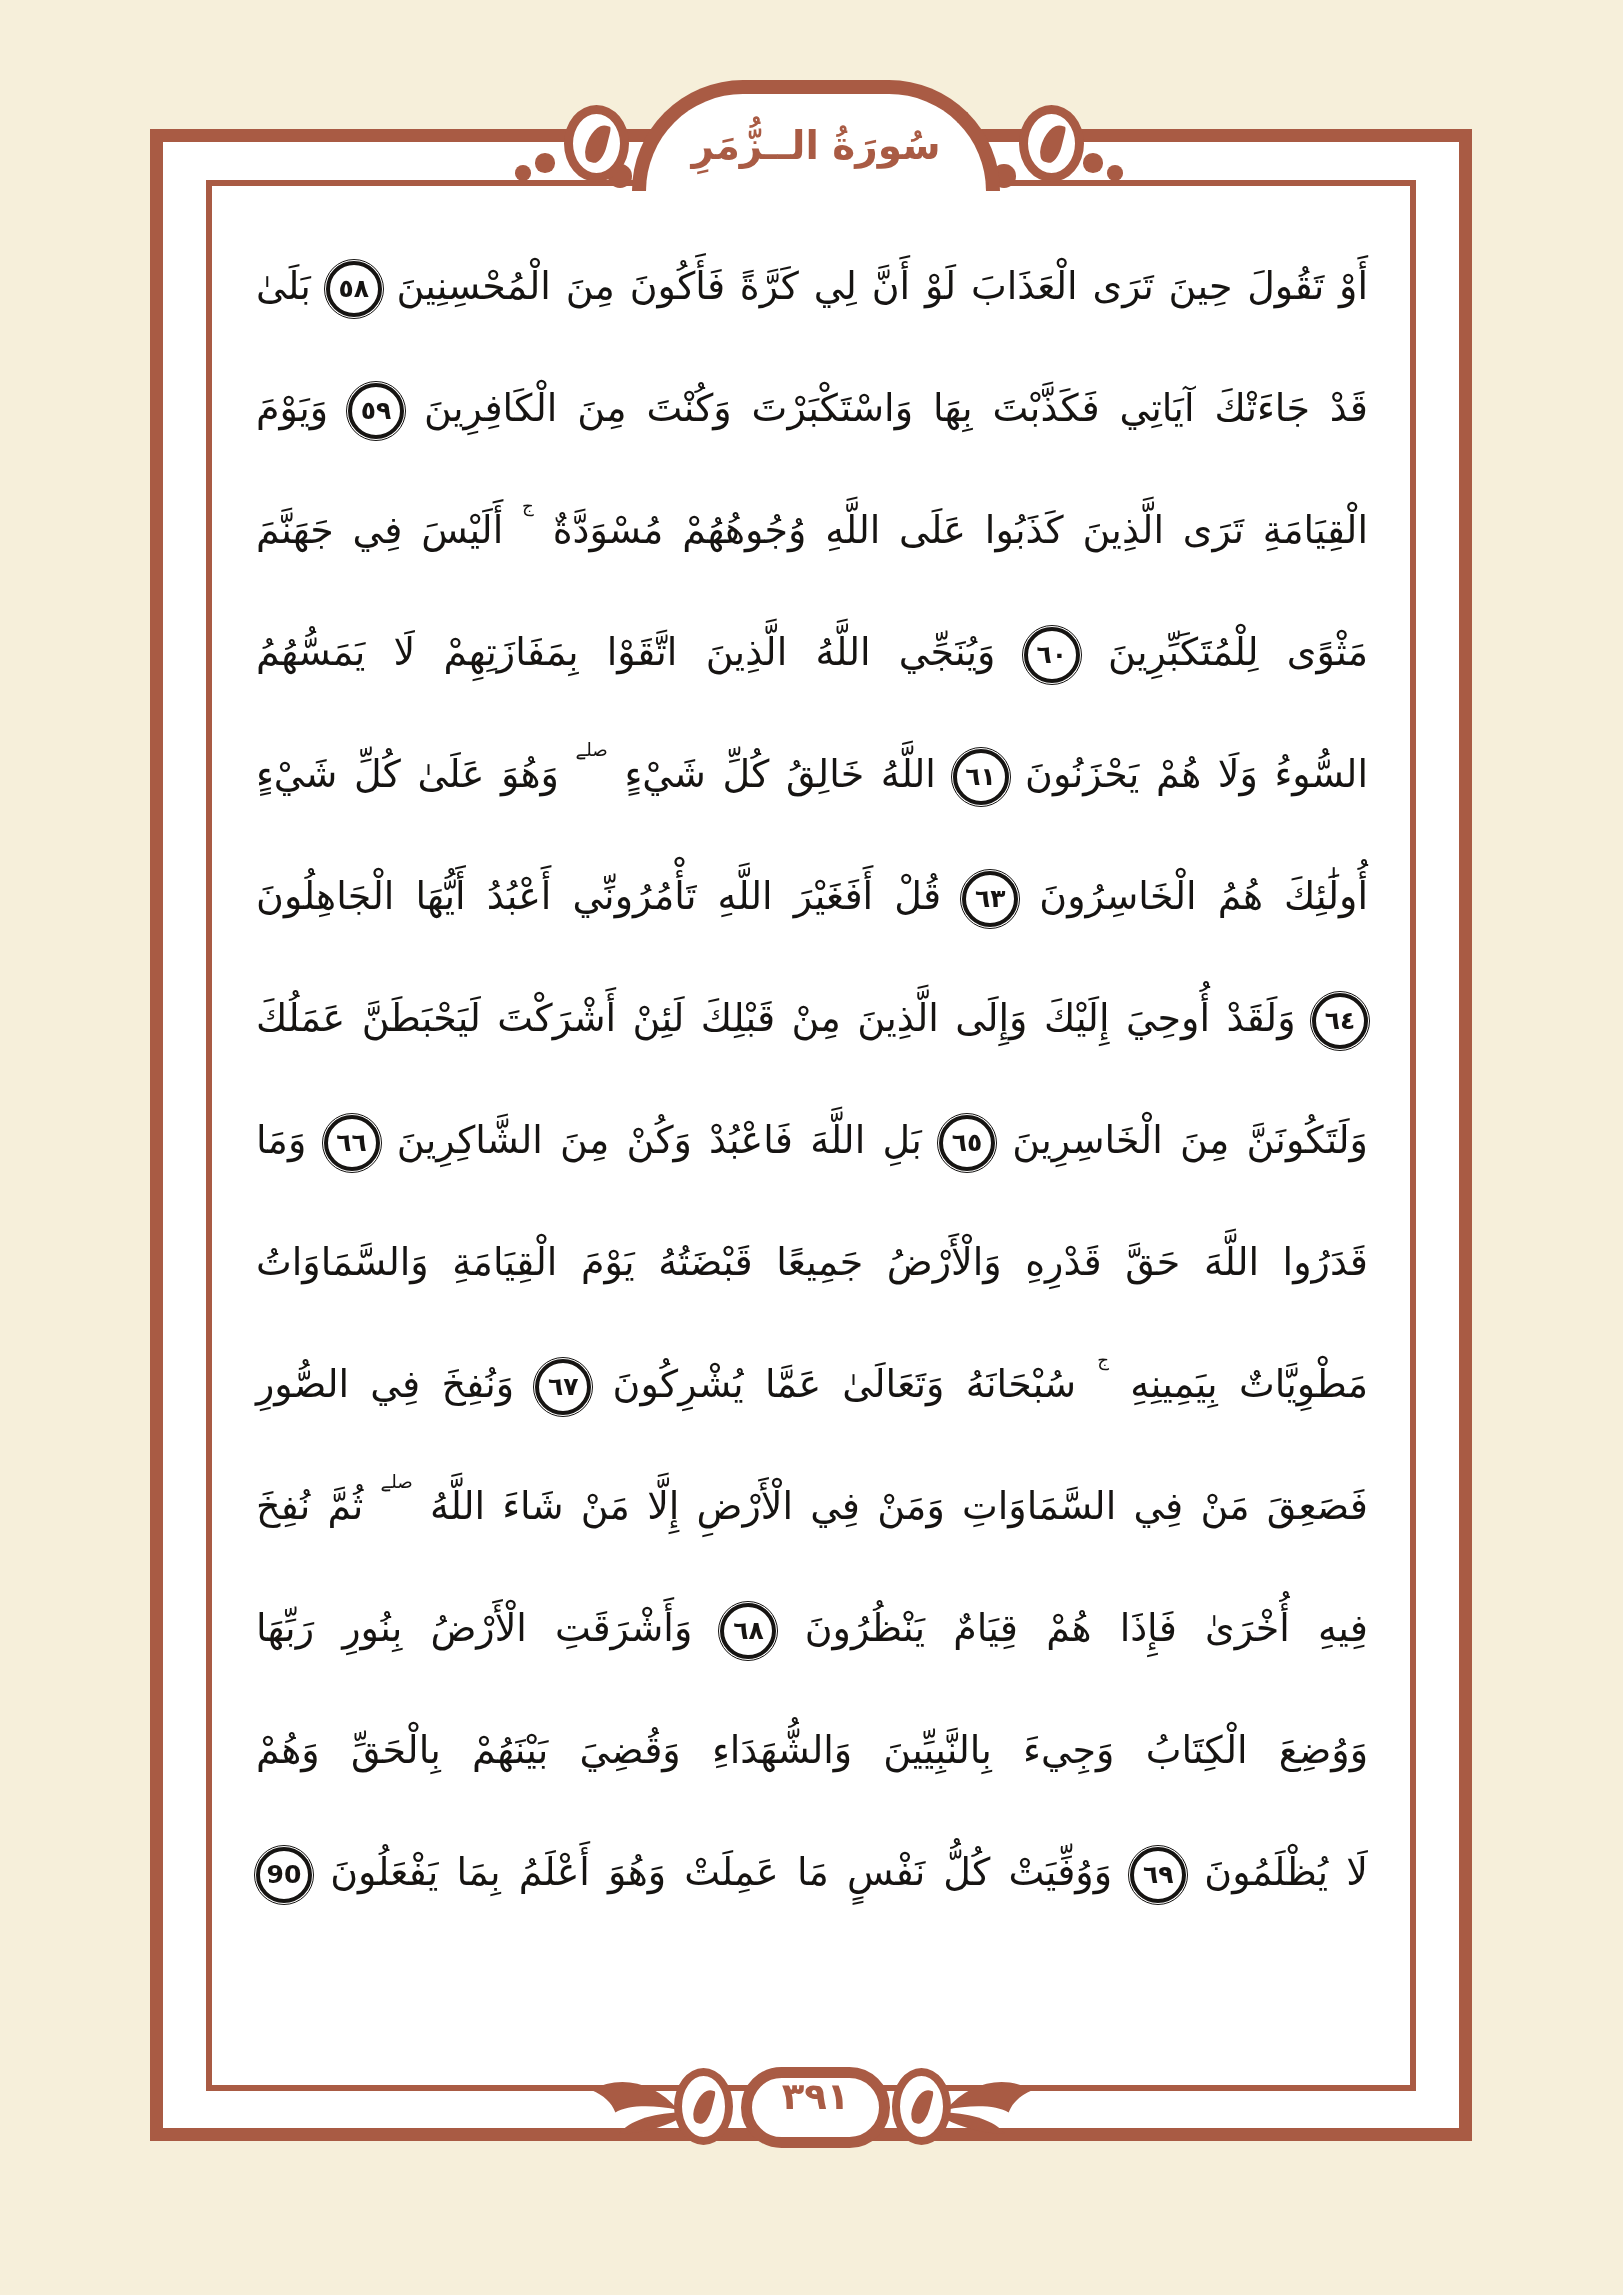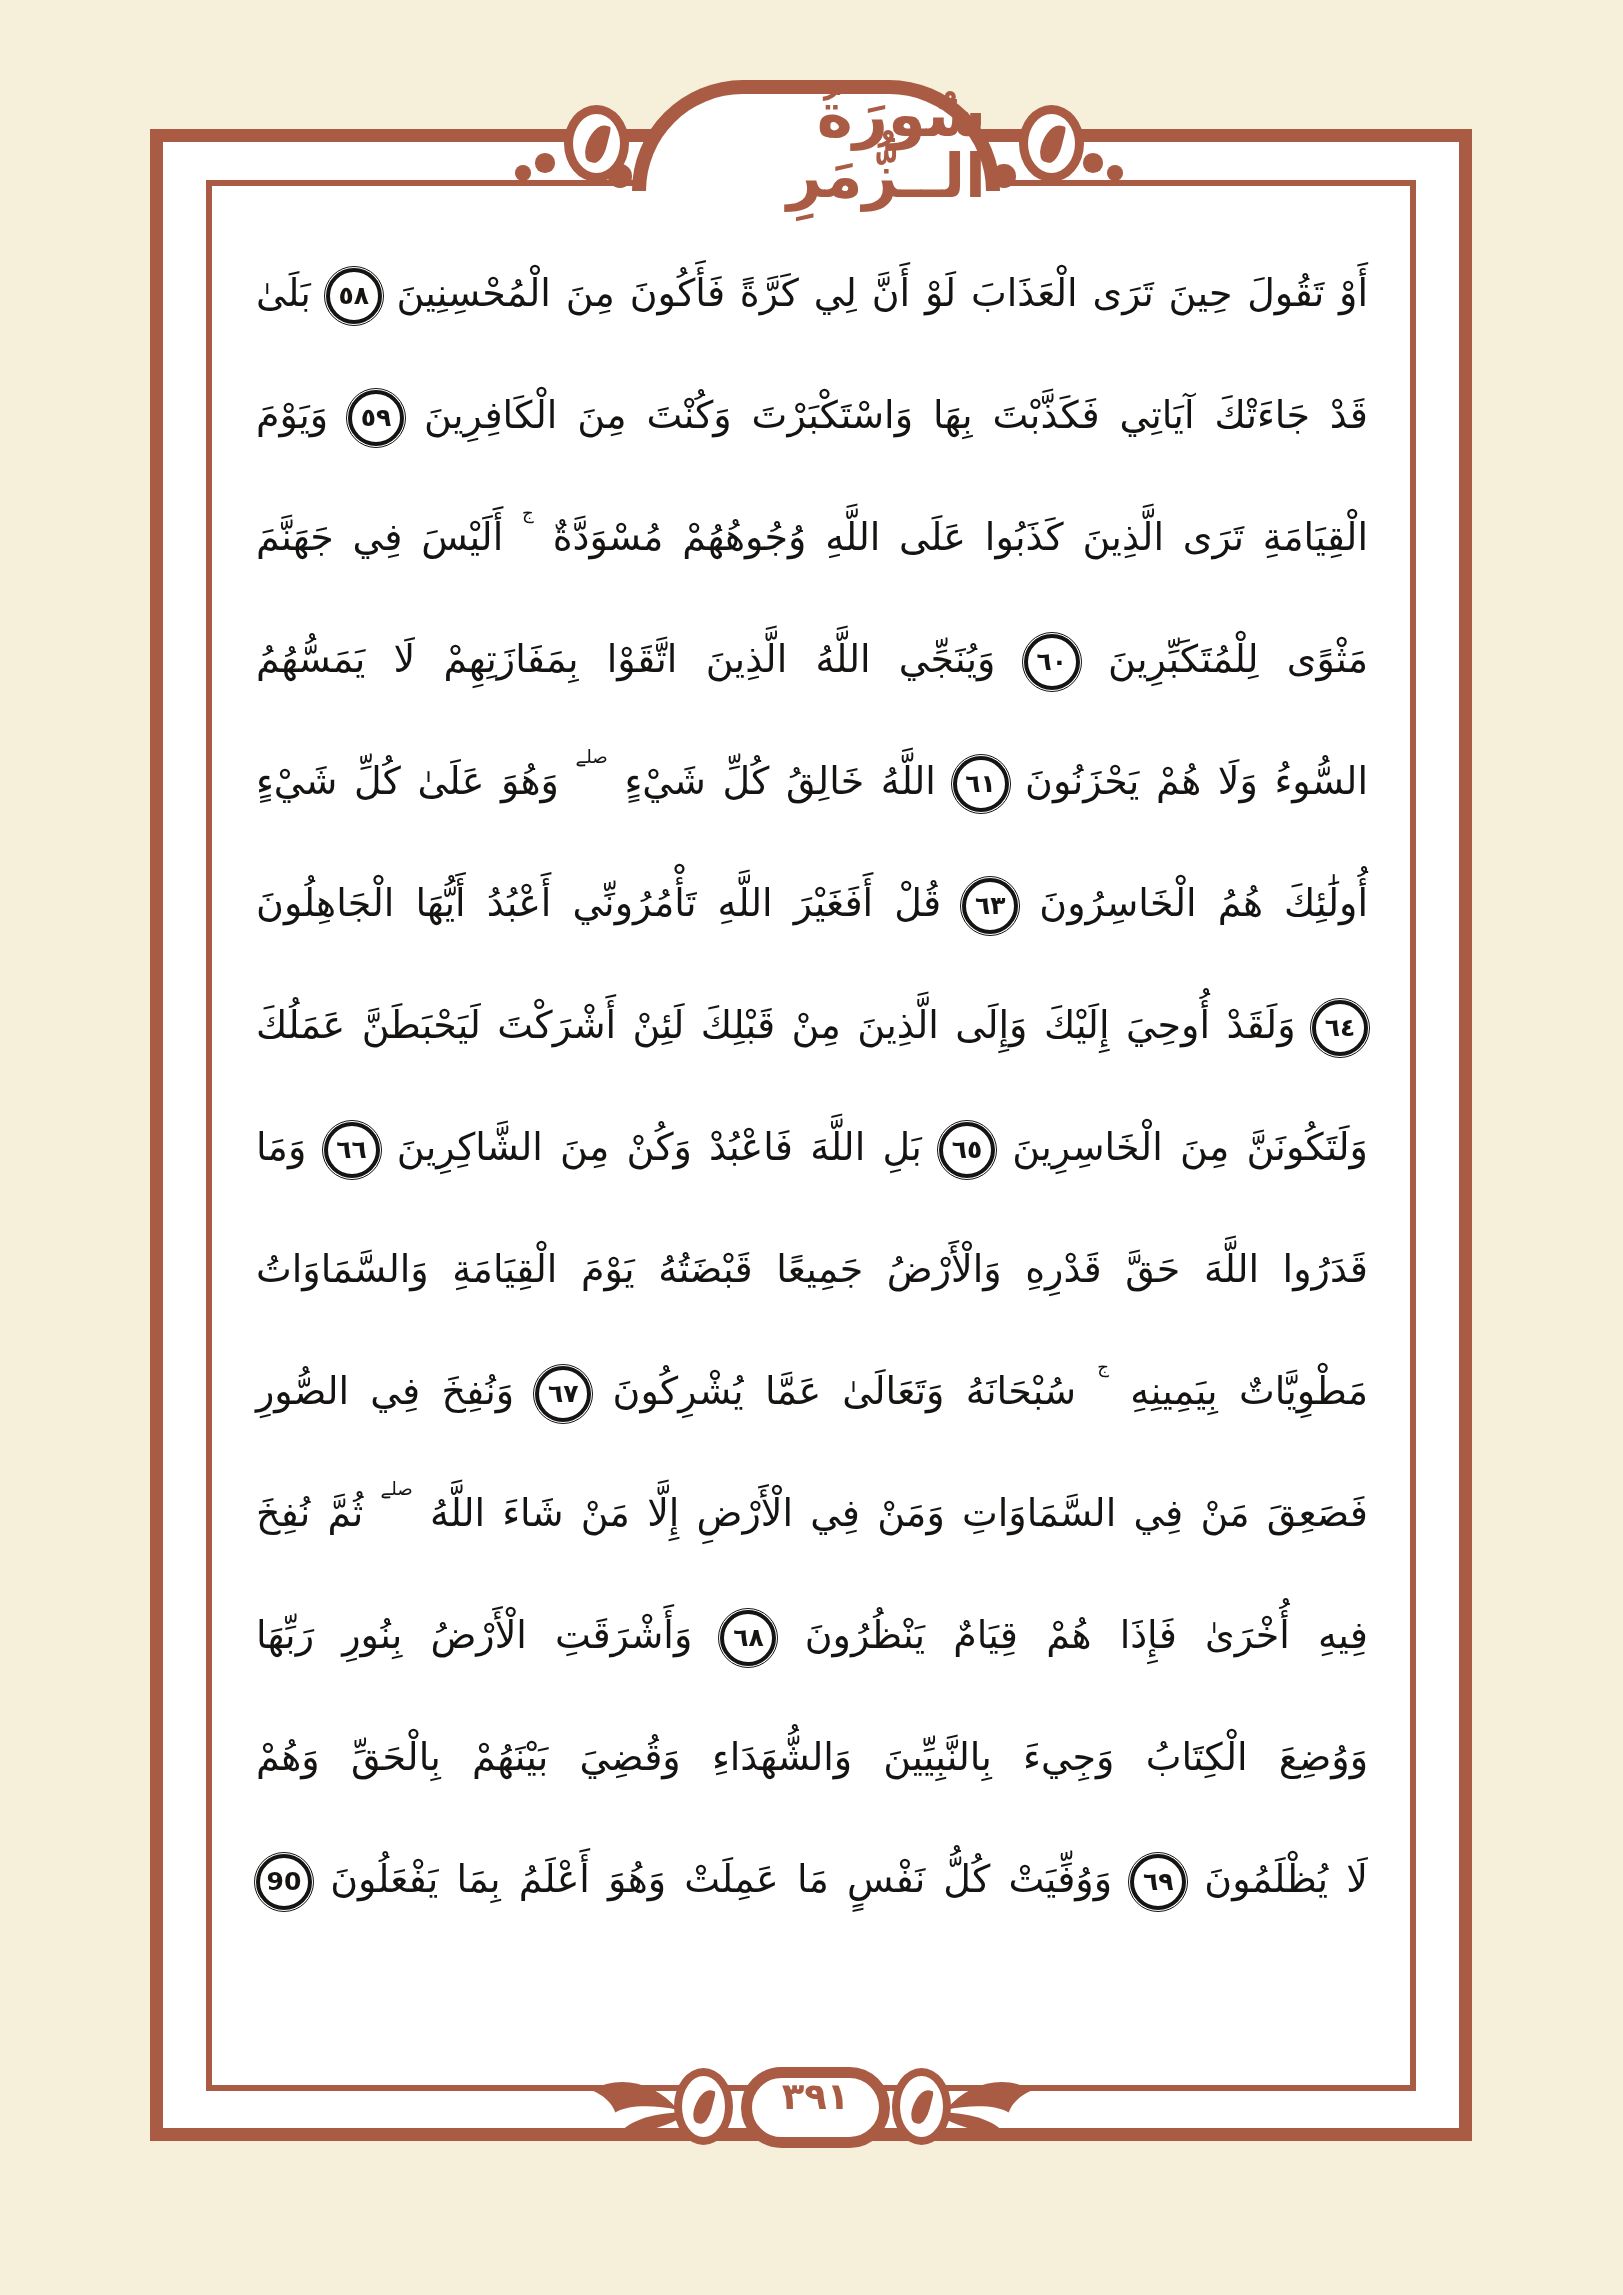--- a/index.html
+++ b/index.html
@@ -16,21 +16,21 @@
     position:absolute;left:43px;top:38px;right:43px;bottom:37px;
     border:6.5px solid var(--brown,#A95B44);box-sizing:border-box;background:#fff;
   }
   
   .dome{
     position:absolute;left:632px;top:80px;width:368px;height:111px;
     border:14.4px solid var(--brown,#A95B44);border-bottom:none;border-radius:137px 137px 0 0;
     background:#fff;box-sizing:border-box;z-index:3;
     display:flex;align-items:center;justify-content:center;
   }
-  .dome-title{font-size:61px;font-weight:bold;color:var(--brown,#A95B44);line-height:1;padding-top:5.2px;}
+  .dome-title{font-size:39px;font-weight:bold;color:var(--brown,#A95B44);line-height:1;padding-top:5.2px;}
   .oval{
     position:absolute;width:65px;height:77px;border:9.8px solid var(--brown,#A95B44);
     border-radius:50%;background:#fff;box-sizing:border-box;z-index:4;
     display:flex;align-items:center;justify-content:center;
   }
   .oval-sm{width:59px;height:77px;border-width:8.5px;}
   .drop{
     width:19.6px;height:39px;background:var(--brown,#A95B44);
     border-radius:90% 10% 55% 45% / 80% 20% 60% 40%;transform:rotate(14deg);
   }
@@ -39,21 +39,21 @@
   
   .cartouche{
     position:absolute;left:741px;top:2067px;width:149px;height:81px;
     border:11.8px solid var(--brown,#A95B44);border-radius:41px;background:#fff;
     box-sizing:border-box;z-index:4;display:flex;justify-content:center;
   }
   .page-num{font-size:37px;font-weight:bold;color:var(--brown,#A95B44);letter-spacing:2.6px;line-height:1;}
   .wing{position:absolute;z-index:3;width:92px;height:72px;}
   
   .text-area{
-    position:absolute;left:256px;top:232px;width:1112px;height:1825px;z-index:2;
+    position:absolute;left:256px;top:225px;width:1112px;height:1825px;z-index:2;
     direction:rtl;
   }
   .qline{
     height:122px;line-height:122px;font-size:38px;color:var(--ink,#161412);
     text-align:justify;text-align-last:justify;text-justify:inter-word;
     white-space:nowrap;overflow:visible;font-weight:500;
   }
   .ayah{
     display:inline-flex;align-items:center;justify-content:center;
     width:56px;height:56px;box-sizing:border-box;border:4.6px solid var(--ink,#161412);

